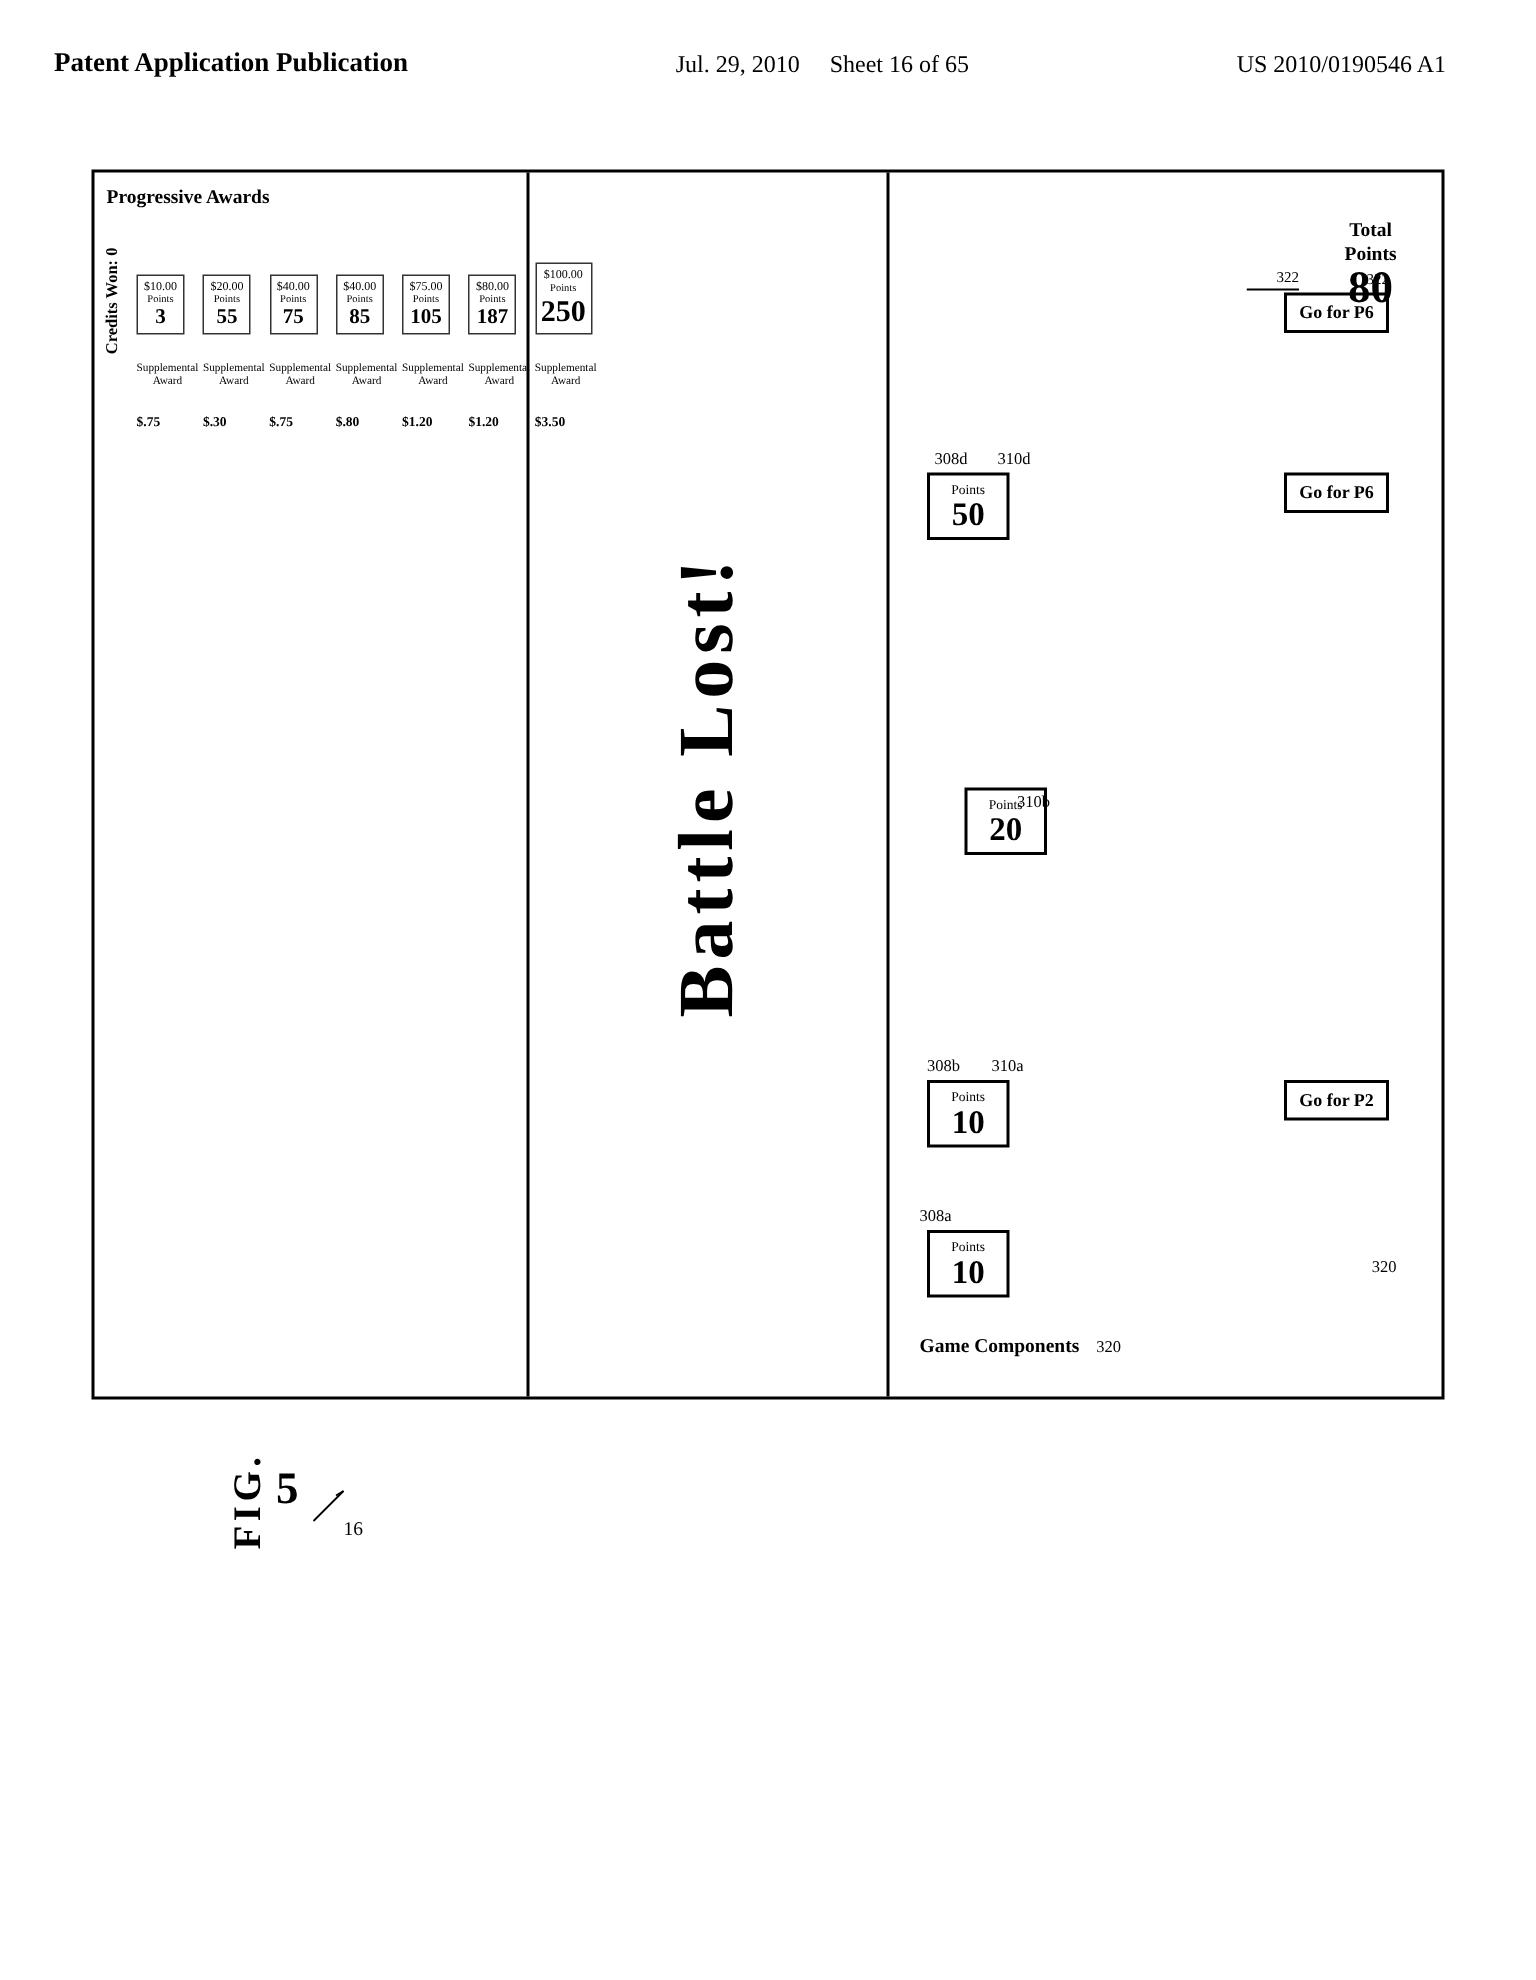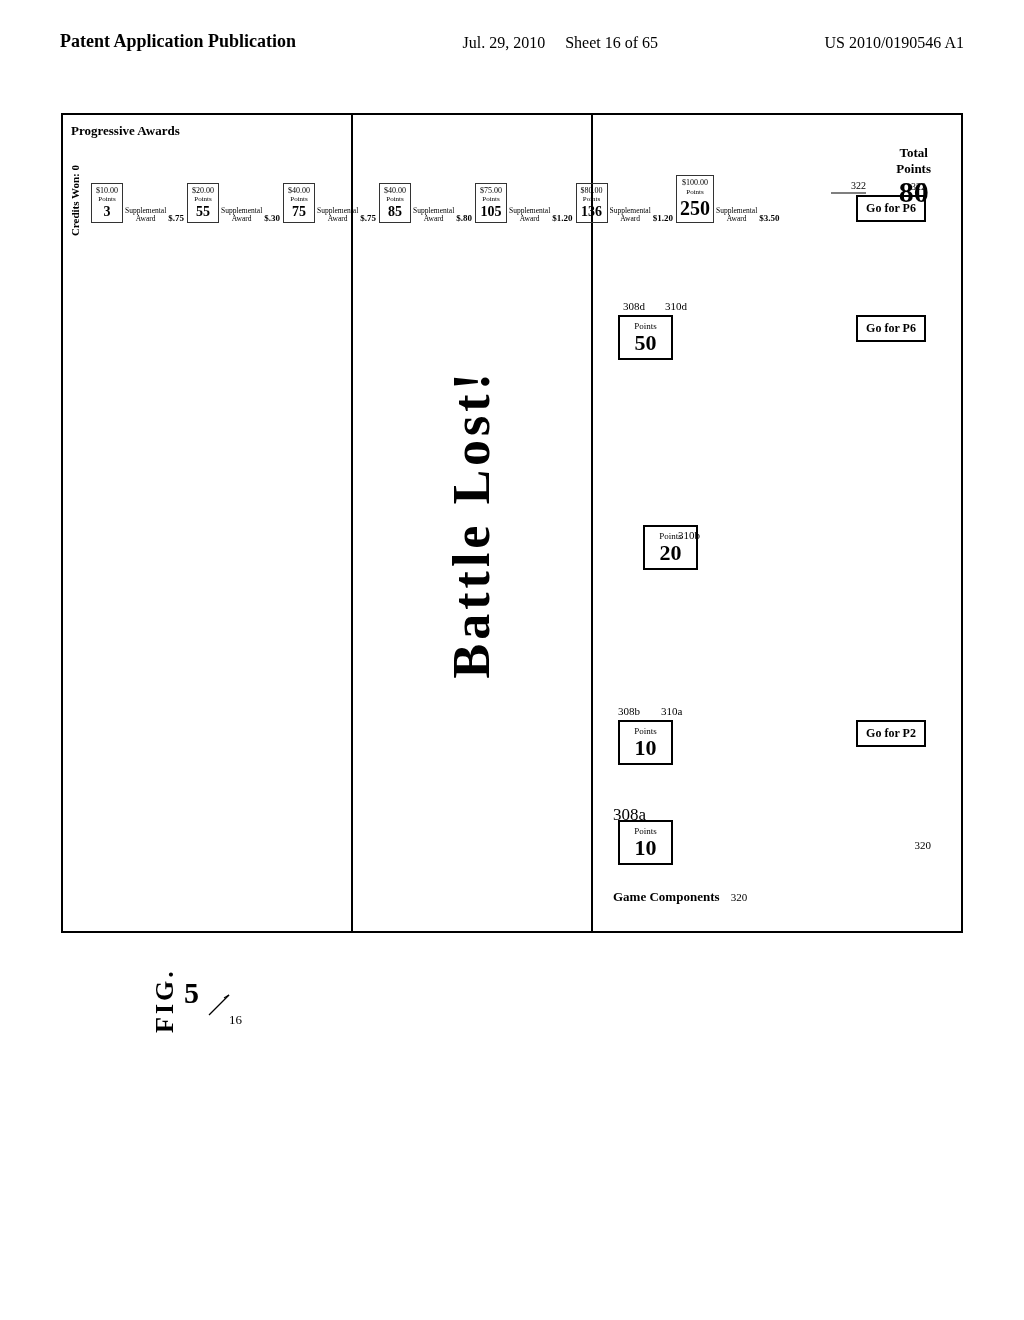--- a/index.html
+++ b/index.html
@@ -9,22 +9,22 @@
       background: #fff;
       font-family: 'Times New Roman', Times, serif;
       position: relative;
       overflow: hidden;
     }
 
     
     .page-header {
       display: flex;
       justify-content: space-between;
-      align-items: flex-start;
-      padding: 30px 60px 10px 60px;
+      align-items: center;
+      padding: 30px 60px 10px 36px;
       border-bottom: none;
     }
     .header-left {
       font-size: 18px;
       font-weight: bold;
       line-height: 1.3;
       max-width: 380px;
     }
     .header-center {
       font-size: 16px;
@@ -119,23 +119,23 @@
       display: flex;
       flex-direction: row;
       gap: 3px;
       margin-top: 50px;
       margin-left: 18px;
       align-items: flex-end;
     }
 
     .award-entry {
       display: flex;
-      flex-direction: row;
-      align-items: flex-end;
-      gap: 2px;
+      flex-direction: column;
+      align-items: flex-start;
+      gap: 18px;
     }
     .ae-box {
       border: 1.5px solid #333;
       font-size: 9px;
       text-align: center;
       padding: 2px 3px;
       line-height: 1.2;
       min-width: 32px;
     }
     .ae-supp {
@@ -219,21 +219,21 @@
             <div style="font-size:14px; font-weight:bold;">105</div>
           </div>
           <div class="ae-supp">Supplemental<br>Award</div>
           <div class="ae-amount">$1.20</div>
         </div>
 
         <div class="award-entry">
           <div class="ae-box">
             <div style="font-size:8px;">$80.00</div>
             <div style="font-size:7px;">Points</div>
-            <div style="font-size:14px; font-weight:bold;">136</div>
+            <div style="font-size:14px; font-weight:bold;">187</div>
           </div>
           <div class="ae-supp">Supplemental<br>Award</div>
           <div class="ae-amount">$1.20</div>
         </div>
 
         <div class="award-entry">
           <div class="ae-box">
             <div style="font-size:8px;">$100.00</div>
             <div style="font-size:7px;">Points</div>
             <div style="font-size:20px; font-weight:bold;">250</div>
@@ -303,21 +303,21 @@
           <div class="component-box">
             <div style="font-size:9px;">Points</div>
             <div style="font-size:22px; font-weight:bold; line-height:1;">10</div>
           </div>
         </div>
 
         <div style="position:absolute; top:595px; right:25px;">
           <div class="go-for-box">Go for P2</div>
         </div>
 
-        <div style="position:absolute; top:680px; left:10px; font-size:17px;">308a</div>
+        <div style="position:absolute; top:680px; left:10px; font-size:11px;">308a</div>
 
         <div style="position:absolute; top:695px; left:15px;">
           <div class="component-box">
             <div style="font-size:9px;">Points</div>
             <div style="font-size:22px; font-weight:bold; line-height:1;">10</div>
           </div>
         </div>
 
         <div style="position:absolute; bottom:16px; left:10px; font-size:13px; font-weight:bold;">
           <span>Game Components</span>

